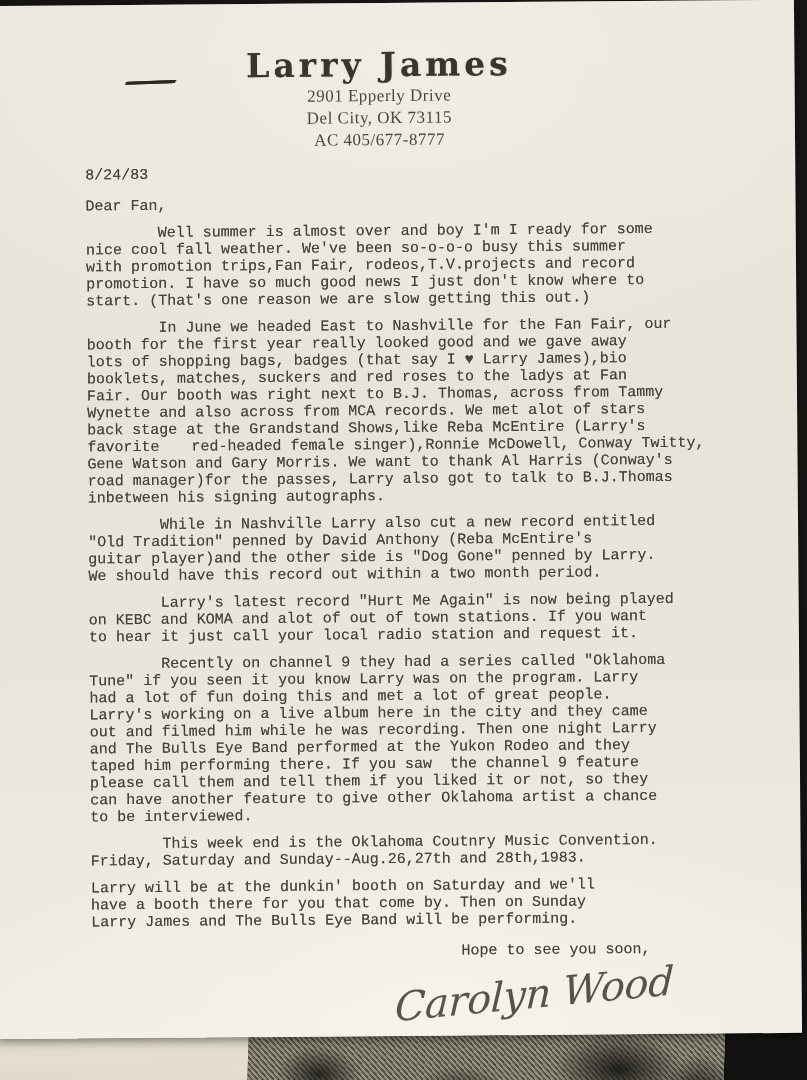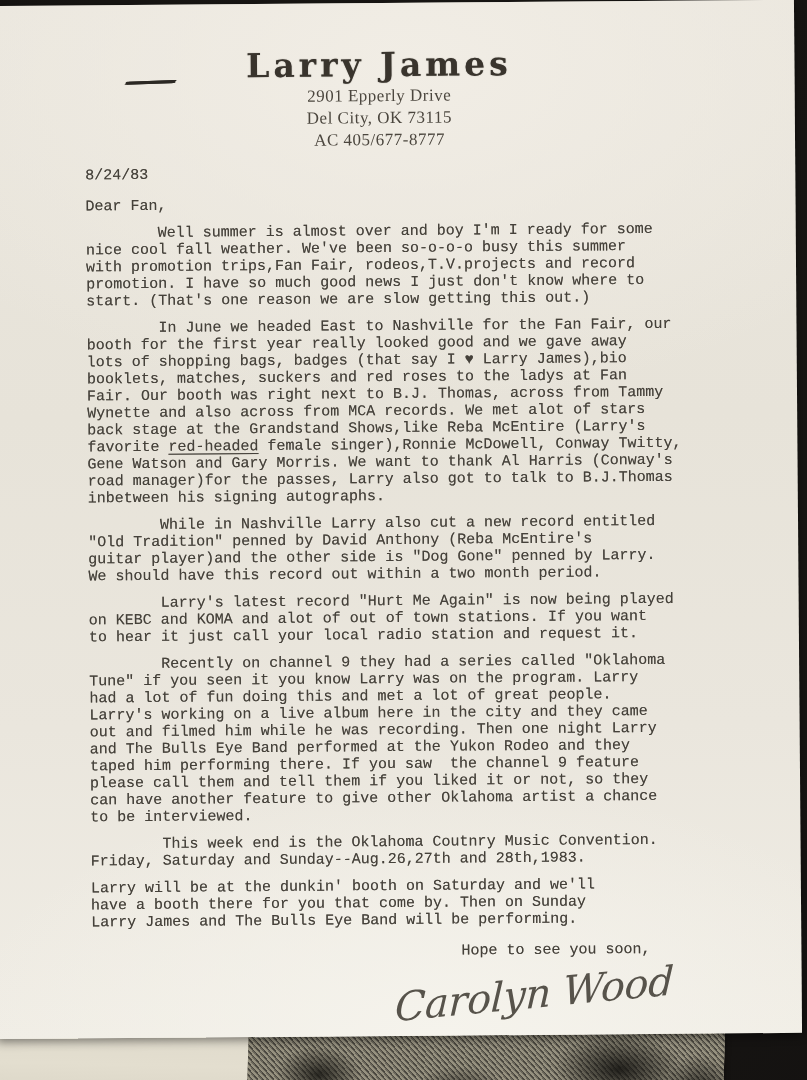--- a/index.html
+++ b/index.html
@@ -74,21 +74,21 @@
   }
 
   .type{
     font-family:"Liberation Mono", monospace;
     font-size:15px;line-height:17px;color:#45413a;
     white-space:pre;text-shadow:0 0 .6px rgba(69,65,58,.6);
   }
   .date{margin-top:14px;}
   .salutation{margin-top:14px;}
   .para{margin-top:10px;}
-  .u{text-decoration:underline;text-underline-offset:3px;}
+  .u{text-underline-offset:3px;margin-left:23px;}
   .closing{margin-top:14px;margin-left:370px;}
   .signature{margin-left:302px;margin-top:0;height:72px;}
 </style>
 </head>
 <body>
 
 <div class="scene">
 
   <div class="clipping">
     <div class="clip-frags">

